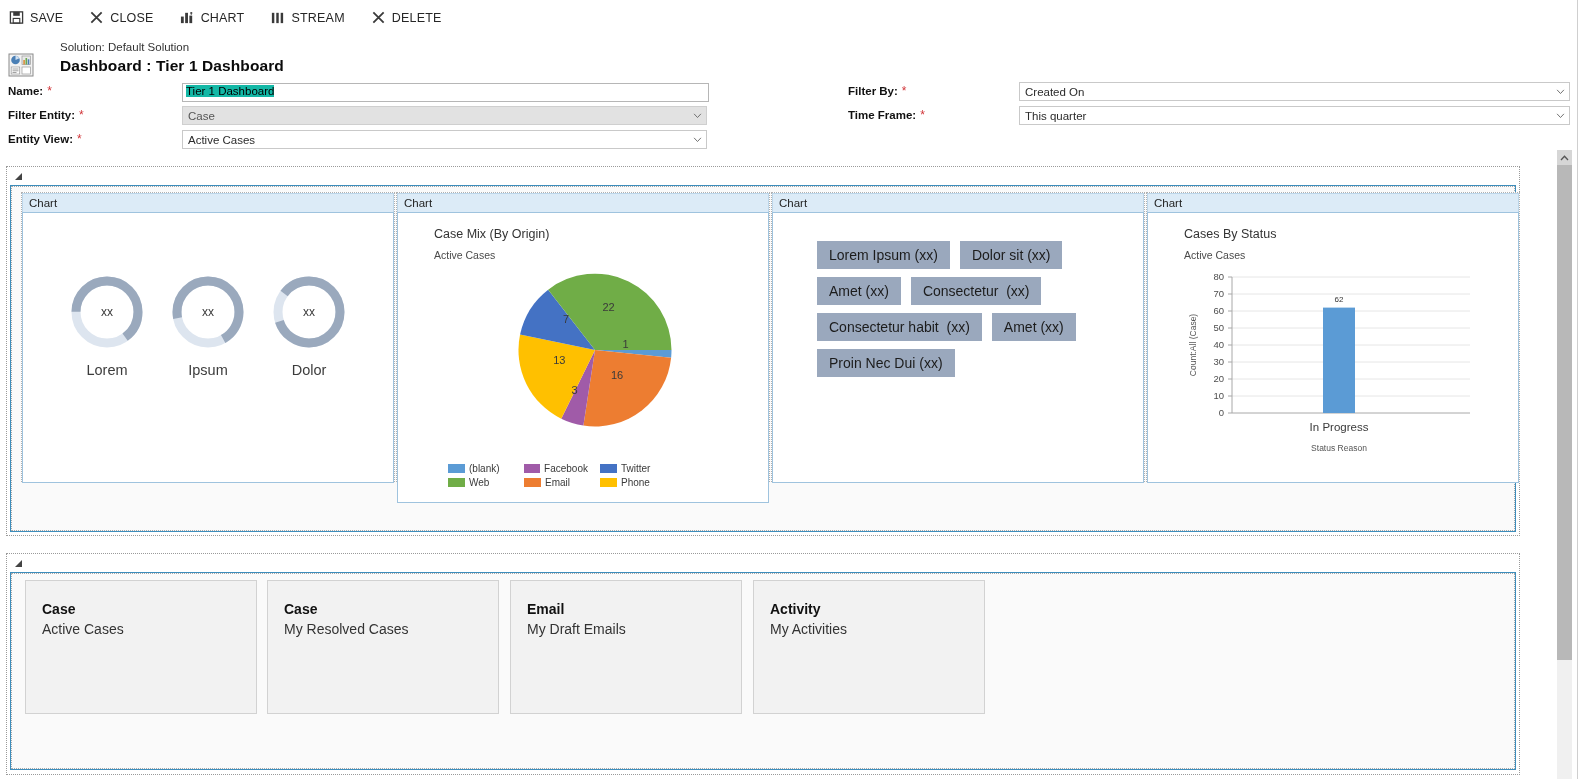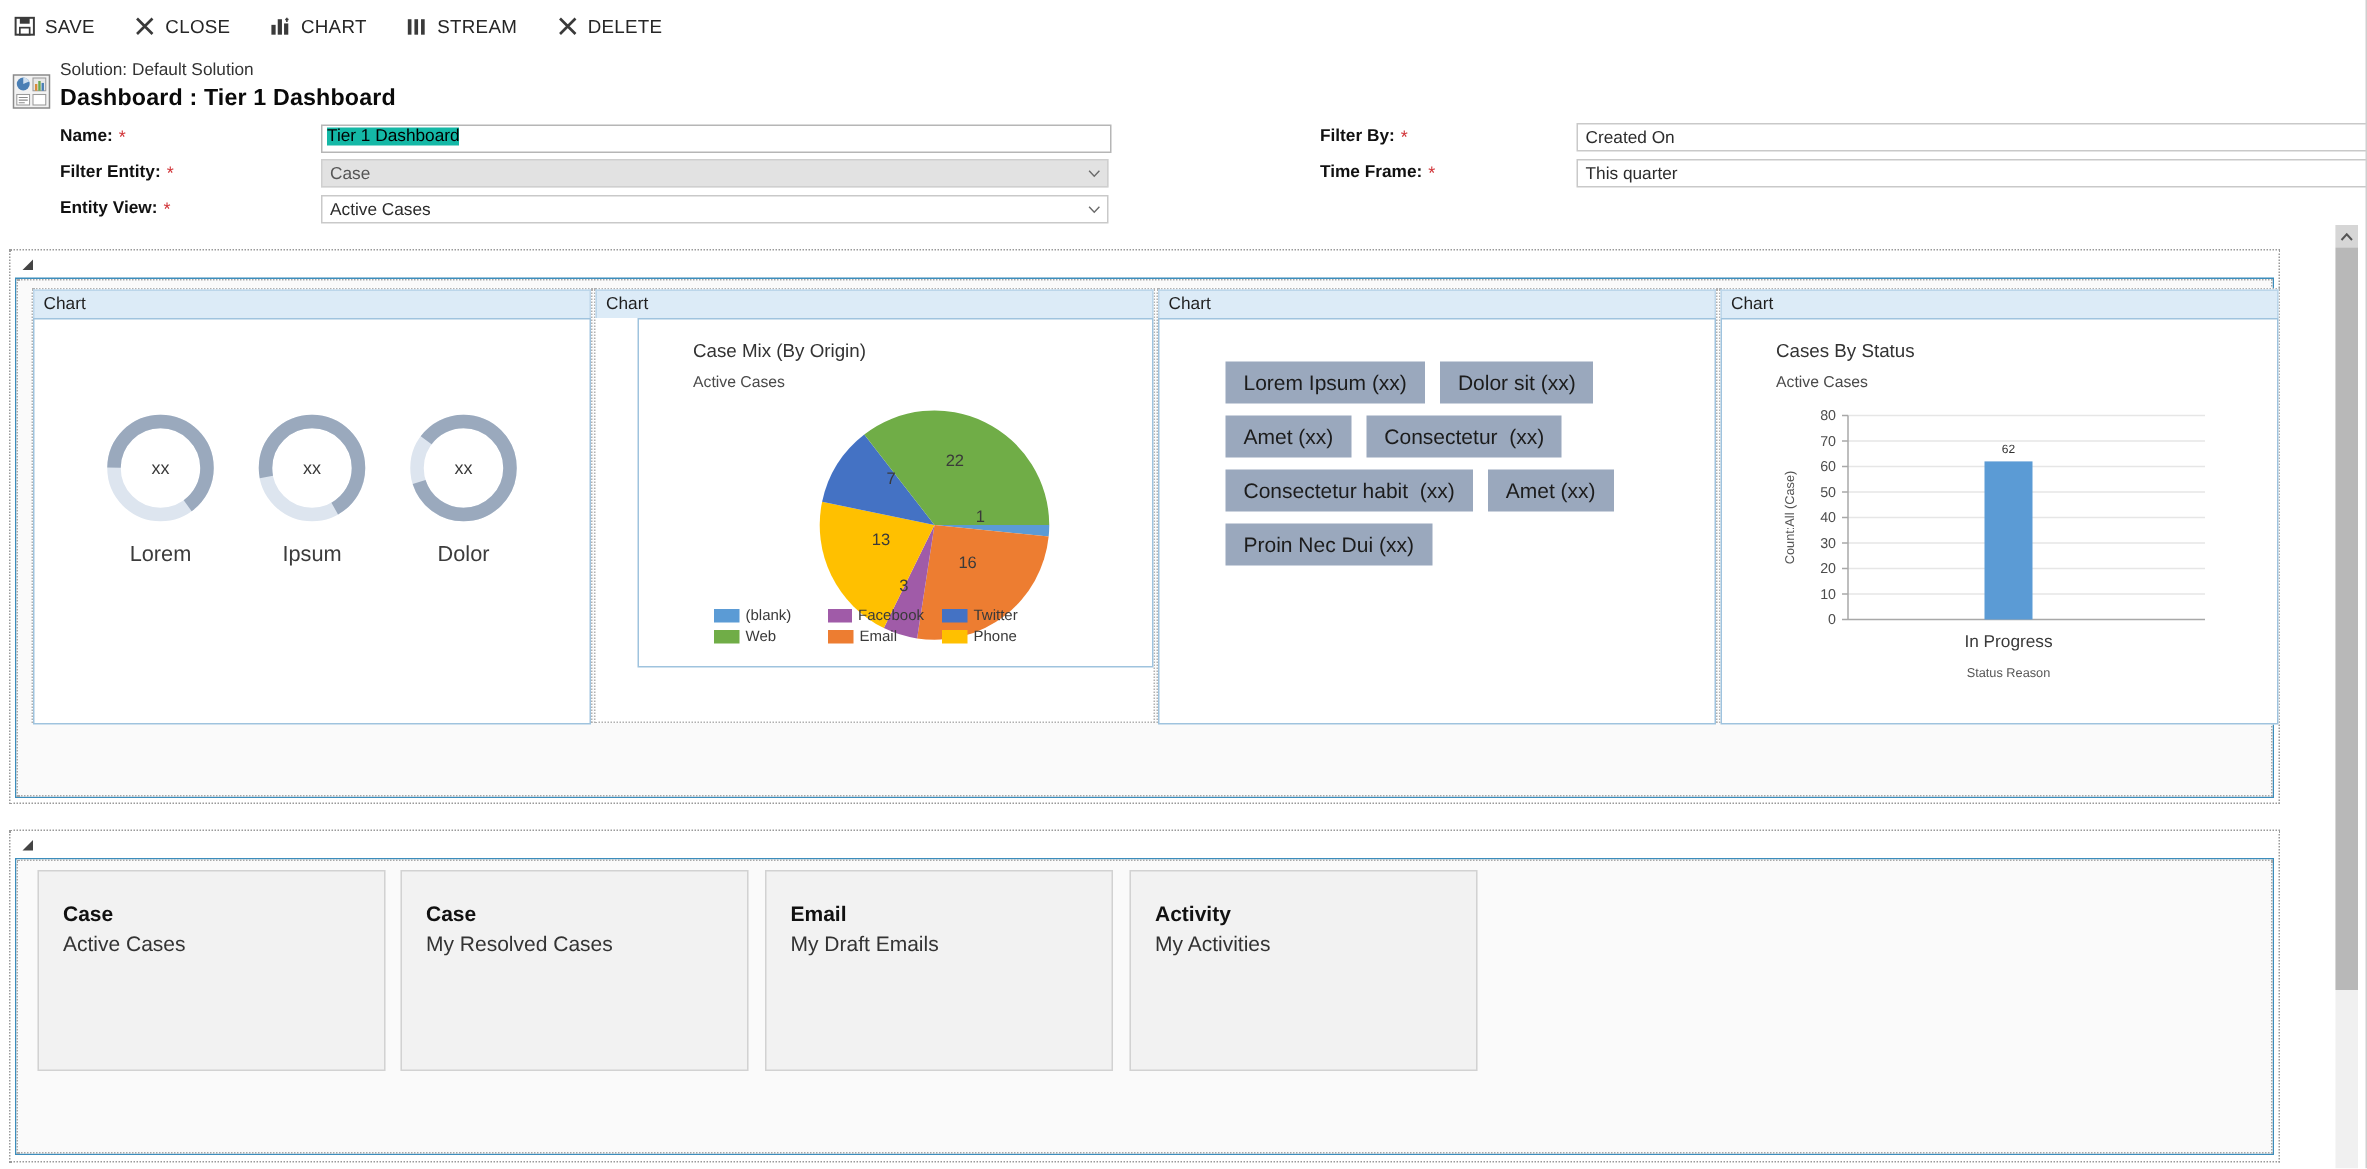--- a/index.html
+++ b/index.html
@@ -35,22 +35,23 @@
   .tb-label {
     font-size: 12.5px;
     letter-spacing: .2px;
     color: #262626;
   }
   .tb-ico { width: 15px; height: 15px; display:block; }
 
   
   #pagehead {
     display: flex;
-    align-items: center;
+    align-items: flex-end;
     padding: 5px 0 0 6px;
+    gap: 20px;
   }
   #sol-icon {
     width: 26px; height: 24px;
     margin: 4px 6px 0 2px;
     flex: none;
   }
   .sol-line {
     font-size: 11.5px;
     color: #333;
     line-height: 15px;
@@ -61,21 +62,20 @@
     color: #0a0a0a;
     line-height: 22px;
     letter-spacing: .1px;
   }
 
   
   #formgrid {
     position: relative;
     height: 66px;
     margin-top: 4px;
-    margin-left: 32px;
   }
   .fld { position: absolute; display: flex; align-items: center; }
   .fld-label {
     font-size: 11.5px;
     font-weight: bold;
     color: #111;
     white-space: nowrap;
   }
   .req { color: #d13438; margin-left: 4px; font-size: 12px; }
 
@@ -451,21 +451,21 @@
                 </svg>
                 <div class="donut-lbl">Dolor</div>
               </div>
 
             </div>
           </div>
         </div>
 
         <div class="chart-cell" style="position:absolute; left:385px; top:6px; width:374px; height:290px;">
           <div class="chart-head">Chart</div>
-          <div class="chart-body" style="height:233px;margin-left:28px;">
+          <div class="chart-body" style="height:291px;">
             <div class="ch-title">Case Mix (By Origin)</div>
             <div class="ch-sub">Active Cases</div>
 
             <svg width="170" height="170" viewBox="0 0 100 100" style="position:absolute; left:112px; top:52px;">
 
               <path d="M50 50 L95 50 A45 45 0 0 1 94.77 54.55 Z" fill="#5b9bd5"></path>
 
               <path d="M50 50 L94.77 54.55 A45 45 0 0 1 43.18 94.47 Z" fill="#ed7d31"></path>
 
               <path d="M50 50 L43.18 94.47 A45 45 0 0 1 30.14 90.42 Z" fill="#a05ba8"></path>

